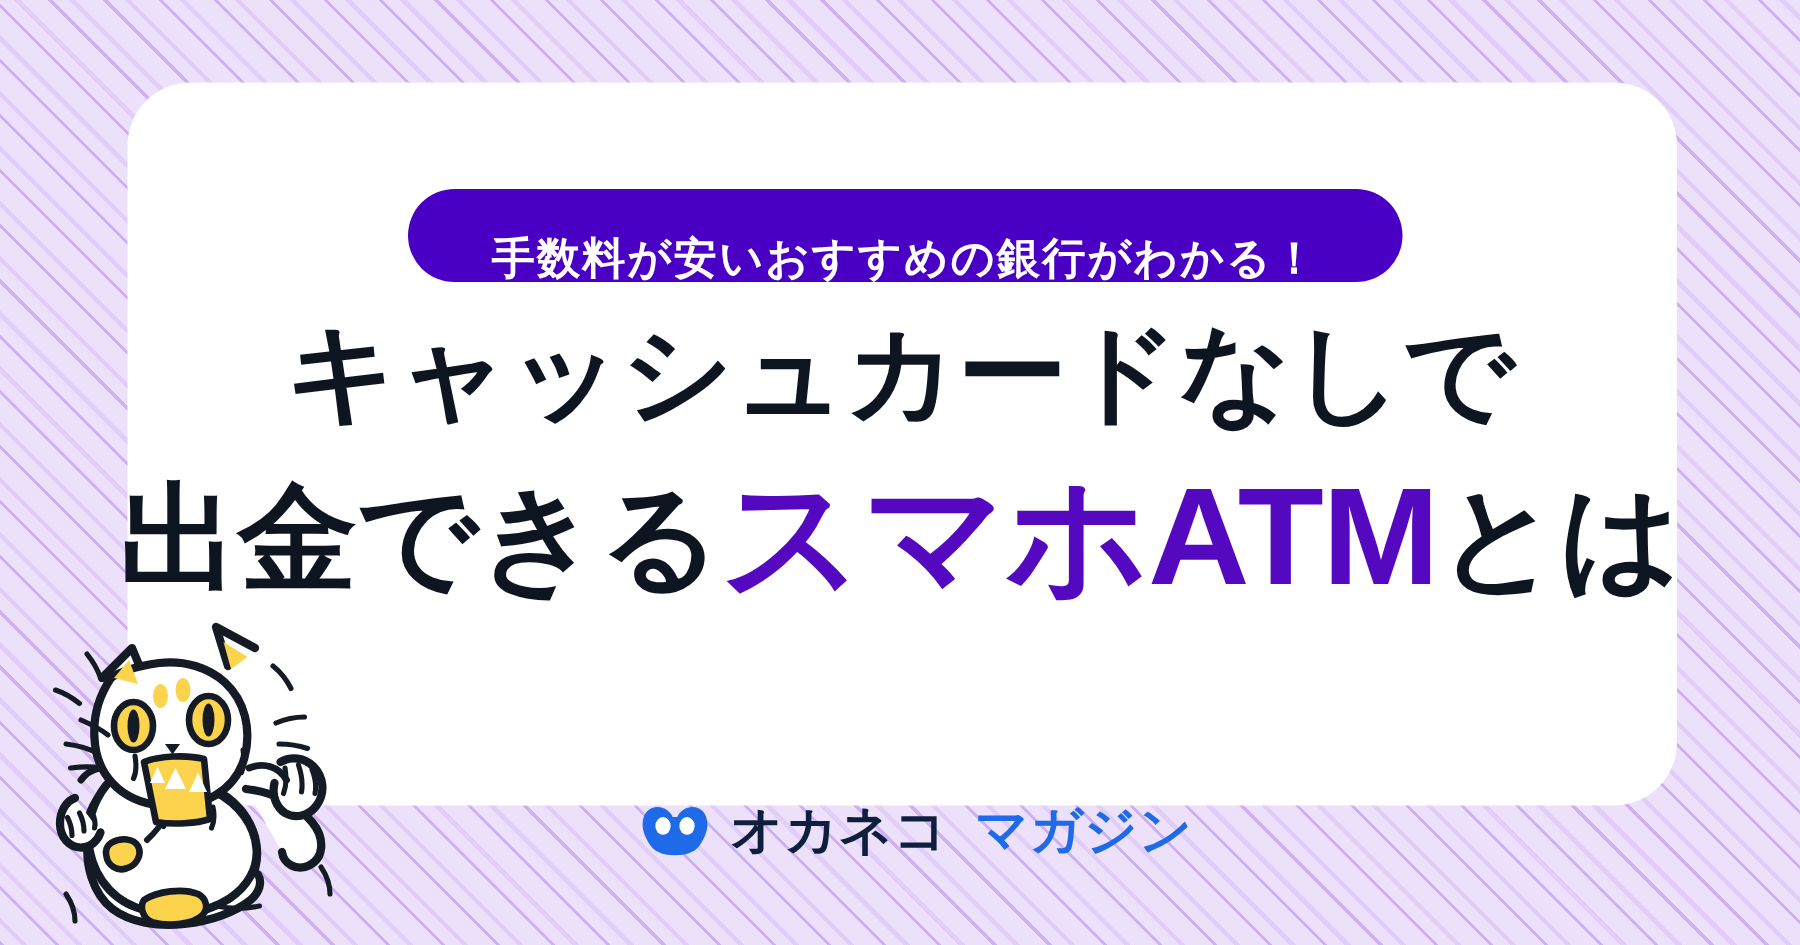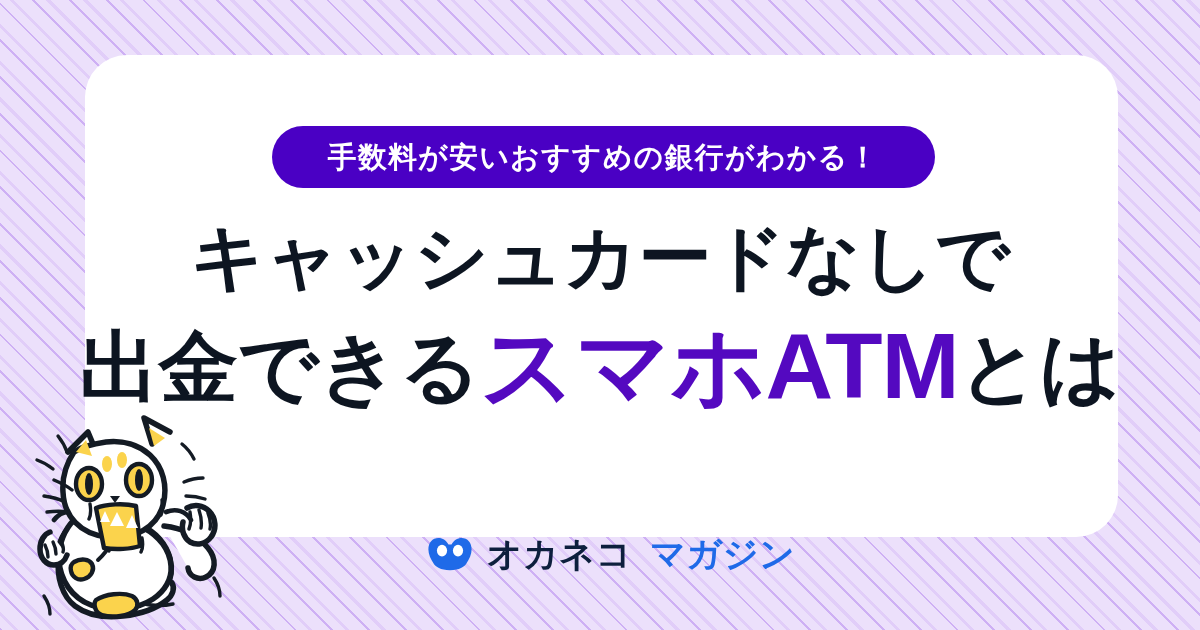--- a/index.html
+++ b/index.html
@@ -41,39 +41,39 @@
   
   #badge {
     position: absolute;
     left: 272px;
     top: 126px;
     width: 663px;
     height: 62px;
     background: #4a00c4;
     border-radius: 999px;
     display: flex;
-    align-items: center;
+    align-items: flex-end;
     justify-content: center;
     box-sizing: border-box;
   }
   #badge .badge-text {
     color: #ffffff;
     font-size: 29px;
     font-weight: 700;
     letter-spacing: 1.5px;
     line-height: 1;
     white-space: nowrap;
     transform: scaleX(0.99);
   }
 
   
   #headline {
     position: absolute;
     left: 0;
-    top: 220px;
+    top: 212px;
     width: 1200px;
     text-align: center;
   }
   .hl-line {
     font-weight: 900;
     color: #0d1521;
     line-height: 1.05;
     white-space: nowrap;
     letter-spacing: -0.5px;
   }

